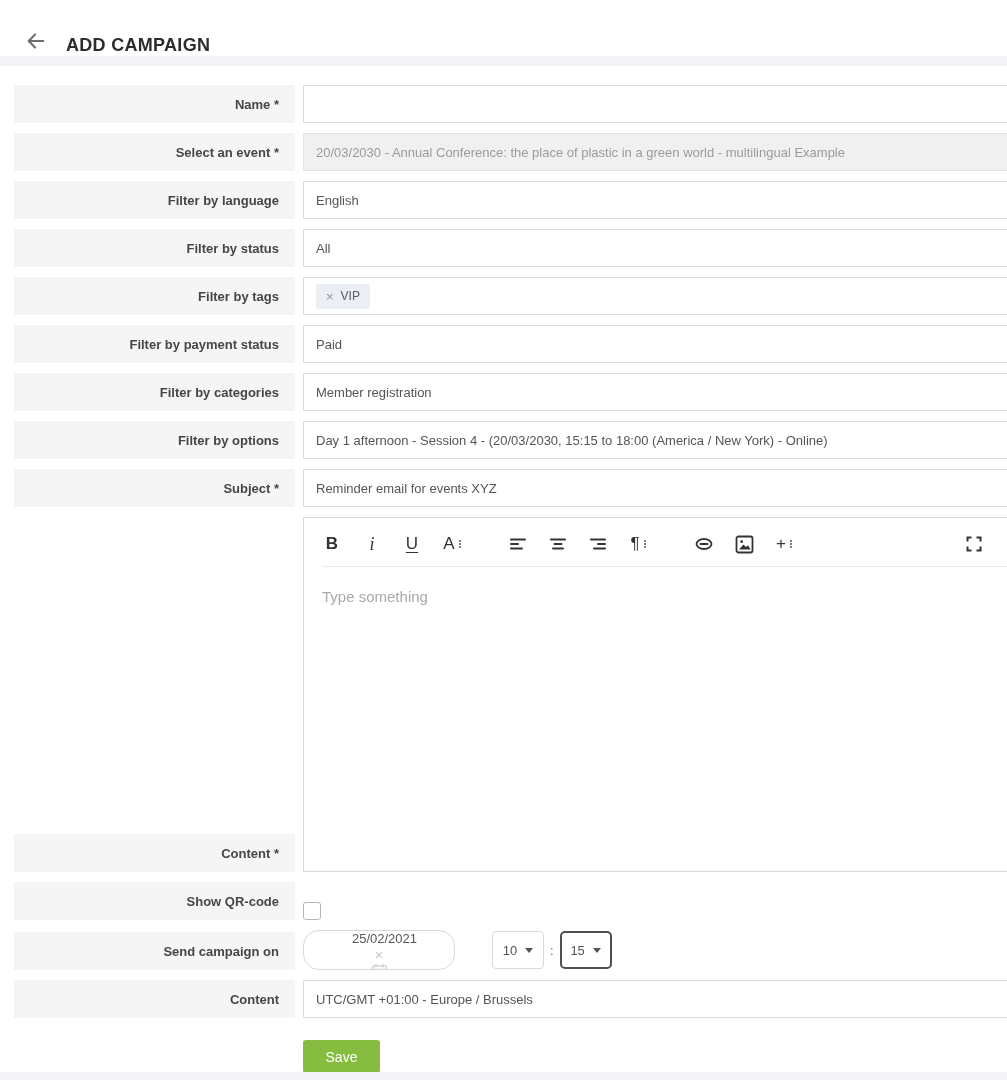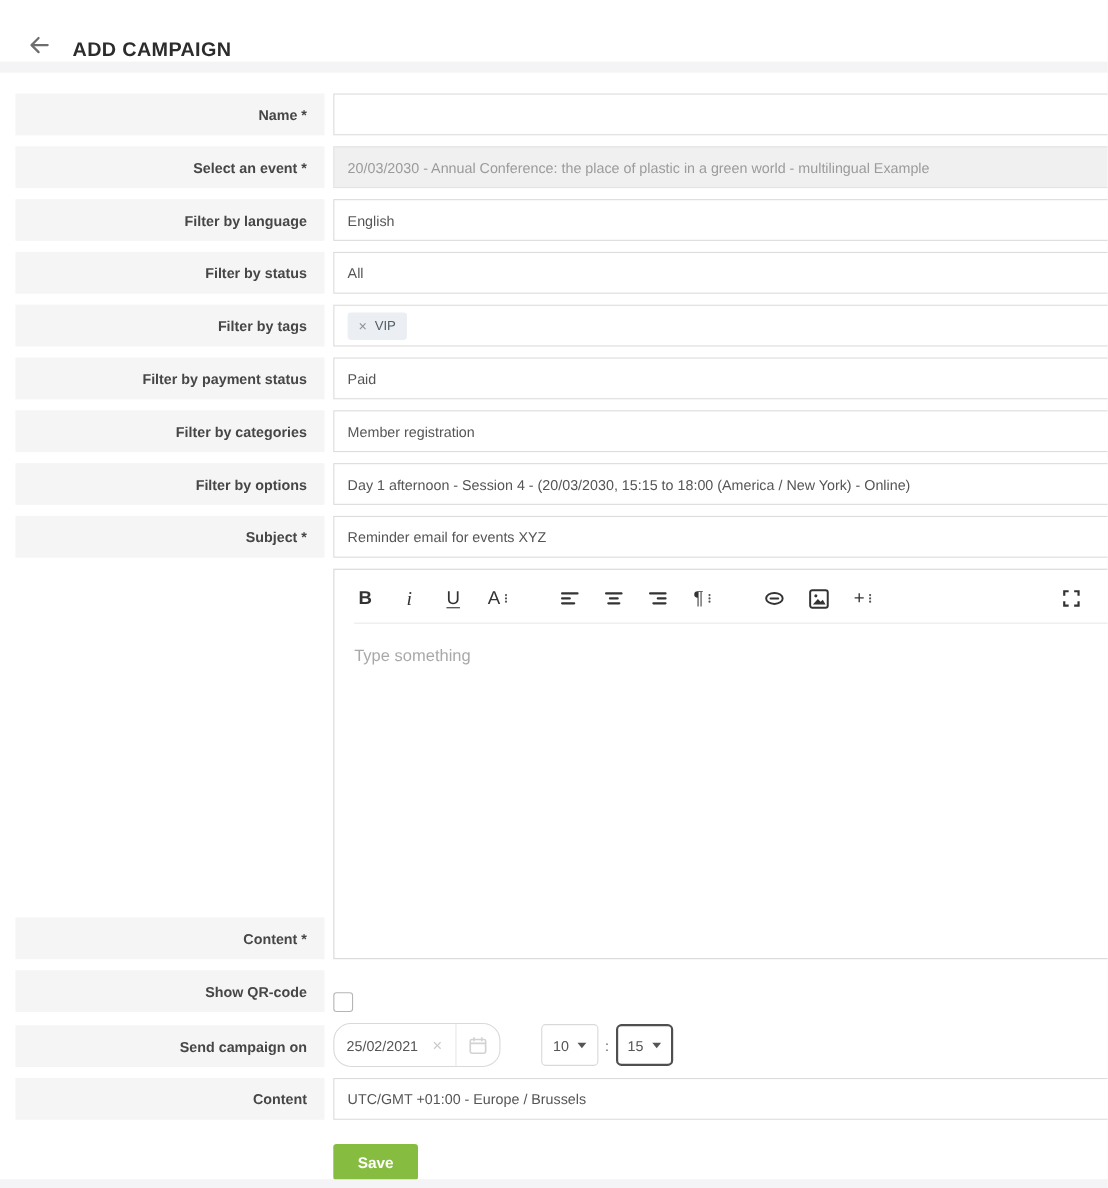--- a/index.html
+++ b/index.html
@@ -37,34 +37,34 @@
   .gap { margin-left:26px; }
   .tb-fs { margin-left:auto; margin-right:0; }
   .tb-divider { border-top:1px solid #e8e8e8; margin-left:18px; }
   .canvas { flex:1; padding:21px 18px; font-size:15px; color:#a9a9a9; cursor:text; }
 
   .qr-check { width:18px; height:18px; appearance:none; -webkit-appearance:none; border:1px solid #b5b5b5;
               border-radius:3px; background:#fff; margin-top:10px; cursor:pointer; }
 
   .send-wrap { display:flex; align-items:center; height:40px; }
   .date-box { width:152px; height:40px; border:1px solid #d9d9d9; border-radius:16px; display:flex;
-              align-items:center; overflow:hidden; background:#fff; }
+              align-items:center; overflow:hidden; background:#fff;flex-direction:column; }
   .date-text { flex:1; padding-left:11px; font-size:13px; color:#555; }
   .clear-x { color:#c9c9c9; font-size:15px; padding:0 12px; cursor:pointer; }
   .dsep { width:1px; align-self:stretch; background:#e8e8e8; }
   .cal { padding:0 11px; display:flex; cursor:pointer; }
   .tsel { width:52px; height:38px; border:1px solid #d9d9d9; border-radius:4px; display:flex; align-items:center;
           justify-content:center; gap:8px; font-size:13px; color:#555; background:#fff; cursor:pointer; }
   .tsel.focus { border:2px solid #4f4f4f; border-radius:5px; }
   .caret { width:0; height:0; border-left:4px solid transparent; border-right:4px solid transparent; border-top:5px solid #555; }
   .hour { margin-left:37px; }
   .colon { margin:0 6px; color:#666; font-size:13px; }
 
   .save { margin:12px 0 0 289px; width:77px; height:33px; background:var(--accent,#86bd40); border:none;
-          border-radius:3px; color:#fff; font-size:14px; font-weight:700; font-family:inherit; cursor:pointer; }
+          border-radius:3px; color:#fff; font-size:14px; font-weight:400; font-family:inherit; cursor:pointer; }
 </style>
 </head>
 <body>
 
 <div class="header">
   <button class="back-btn">
     <svg width="22" height="22" viewBox="0 0 24 24" fill="none" stroke="#6d6d6d" stroke-width="2.2" stroke-linecap="round" stroke-linejoin="round">
         <line x1="20" y1="12" x2="5" y2="12"></line>
         <polyline points="11 5 4 12 11 19"></polyline>
       </svg>

